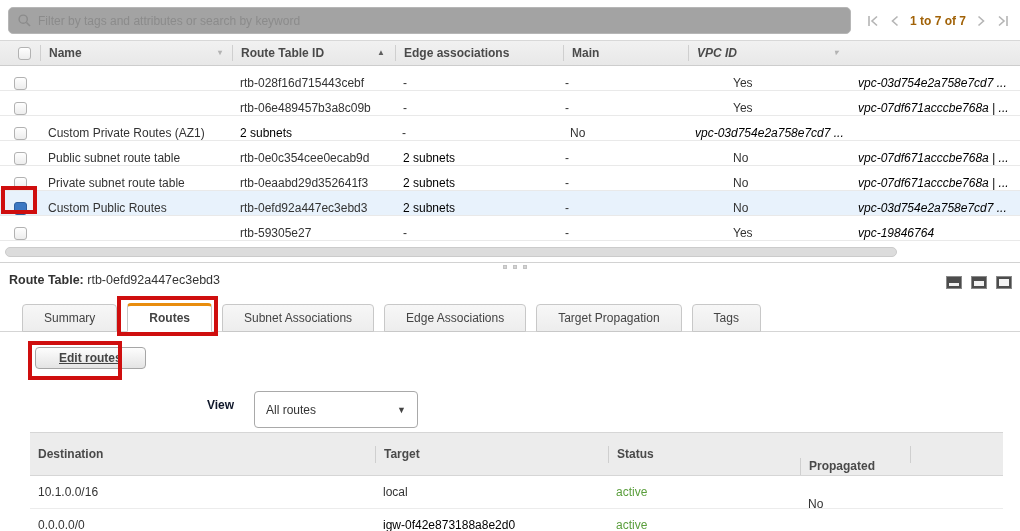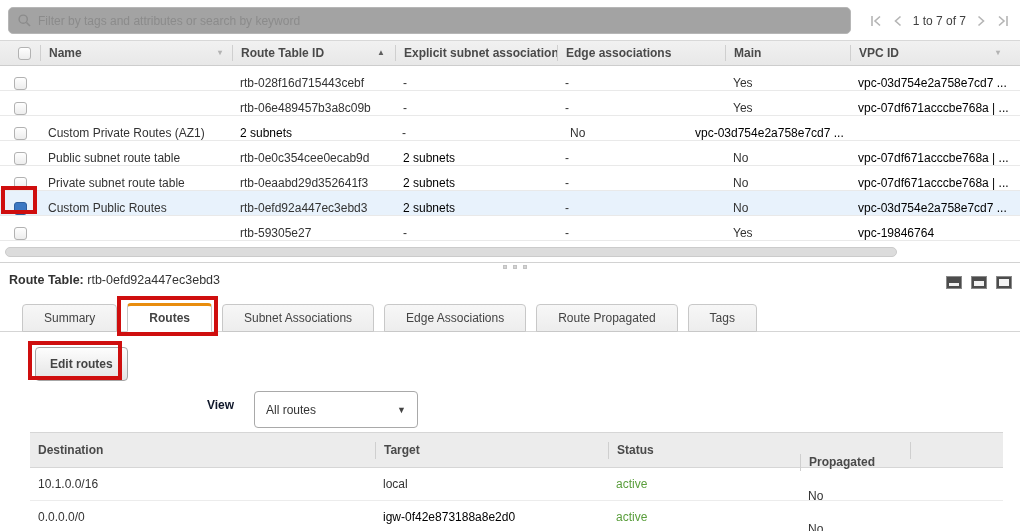--- a/index.html
+++ b/index.html
@@ -17,37 +17,37 @@
   }
   .filter-box input{
     border:none; outline:none; flex:1; font:12px "Liberation Sans",sans-serif;
     color:#444; margin-left:7px; background:transparent;
   }
   .filter-box input::placeholder{ color:#8b8b8b; }
   .pagination{
     position:absolute; right:10px; top:7px; height:27px;
     display:flex; align-items:center; gap:11px;
   }
-  .pagination .pg-text{ font-weight:normal; color:#404040; }
+  .pagination .pg-text{ font-weight:bold; color:#a16207; }
   .pg-ic{ display:flex; align-items:center; cursor:default; }
   
   .grid{ position:absolute; left:0; top:40px; width:1020px; }
   .grid-header{
     display:flex; height:26px; align-items:center;
     background:linear-gradient(#f1f1f1,#e8e8e8);
     border-top:1px solid #d8d8d8; border-bottom:1px solid #cdcdcd;
     font-weight:bold; color:#4a4a4a;
   }
   .grid-header .hc{ display:flex; align-items:center; height:16px;
     border-left:1px solid #cfcfcf; padding-left:8px; overflow:hidden; white-space:nowrap; }
   .grid-header .hc:first-child{ border-left:none; }
   .sort{ margin-left:auto; margin-right:10px; font-size:8px; line-height:8px; }
   .sort.light{ color:#b3b3b3; } .sort.dark{ color:#5f5f5f; }
   .c0{width:40px;} .c1{width:192px;} .c2{width:163px;} .c3{width:162px;}
-  .c4{width:168px;} .c5{width:125px;} .c6{width:160px;}
+  .c4{width:168px;} .c5{width:125px;} .c6{width:160px;font-style:italic;}
   .grid-row{ display:flex; height:25px; align-items:flex-end;
     border-bottom:1px solid #e9e9e9; background:#fff; }
   .grid-row.selected{ background:#e8f2fc; }
   .cell{ padding-left:8px; white-space:nowrap; overflow:hidden; }
   .cb-wrap{ display:flex; justify-content:center; padding-left:0; }
   .checkbox{ width:13px; height:13px; border:1px solid #b2b2b2; border-radius:3px;
     background:linear-gradient(#fefefe,#ededed); display:inline-block; }
   .checkbox.checked{ background:#3c78c3; border-color:#2e5f9e; }
   a.link, .link{ color:#000000; text-decoration:none; cursor:pointer; }
   
@@ -65,32 +65,32 @@
     display:flex; align-items:flex-end; padding:2px; cursor:pointer; }
   .pane-icon i{ display:block; width:100%; background:#f2f2f2; }
   .tab-bar{ position:absolute; left:0; top:303px; width:1020px; height:29px;
     border-bottom:1px solid #d5d5d5; padding-left:22px; }
   .tab{ display:inline-block; height:28px; line-height:26px; padding:0 21px;
     margin-right:10px; background:linear-gradient(#f7f7f7,#ededed);
     border:1px solid #c8c8c8; border-radius:4px 4px 0 0; color:#444;
     vertical-align:bottom; cursor:pointer; }
   .tab.active{ background:#fff; border-top:3px solid #e88d0e; line-height:24px;
     font-weight:bold; border-bottom:1px solid #fff; height:29px; }
-  .btn{ position:absolute; left:35px; top:347px; height:34px; padding:0 14px;
+  .btn{ position:absolute; left:35px; top:347px; height:22px; padding:0 23px;
     background:linear-gradient(#fdfdfd,#e4e4e4); border:1px solid #a6a6a6;
     border-radius:4px; font:bold 12px "Liberation Sans",sans-serif; color:#444;
-    cursor:pointer; }
+    cursor:pointer;text-decoration:underline; }
   .view-label{ position:absolute; left:207px; top:398px; font-weight:bold; color:#0f172a; }
   .dropdown{ position:absolute; left:254px; top:391px; width:164px; height:37px;
     background:#fff; border:1px solid #a9a9a9; border-radius:4px;
     display:flex; align-items:center; padding:0 11px; cursor:pointer; }
   .dropdown .dd-arrow{ margin-left:auto; font-size:9px; color:#444; }
   
   .routes-table{ position:absolute; left:30px; top:432px; width:973px; }
-  .rt-header{ display:flex; height:36px; align-items:center; background:#ececec;
+  .rt-header{ display:flex; height:44px; align-items:center; background:#ececec;
     border-top:1px solid #d6d6d6; border-bottom:1px solid #d6d6d6;
     font-weight:bold; color:#4a4a4a; }
   .rt-header .hc{ display:flex; align-items:center; height:17px;
     border-left:1px solid #cfcfcf; padding-left:8px; }
   .rt-header .hc:first-child{ border-left:none; }
   .rc0{width:345px;} .rc1{width:233px;} .rc2{width:192px;} .rc3{width:110px;margin-top:24px;} .rc4{width:93px;}
   .rt-row{ display:flex; height:33px; align-items:center; border-bottom:1px solid #ececec; background:#fff; }
   .status-active{ color:#5a9e3c; }
   
   .anno{ position:absolute; border:4px solid #cf0e0e; pointer-events:none; z-index:50; }
@@ -141,23 +141,20 @@
         <span class="checkbox"></span>
       </div>
       <div class="hc c1">
         <span>Name</span>
           <span class="sort light">▾</span>
       </div>
       <div class="hc c2">
         <span>Route Table ID</span>
           <span class="sort dark">▲</span>
       </div>
-      <div class="hc c3">
-        <span>Explicit subnet association</span>
-      </div>
       <div class="hc c4">
         <span>Edge associations</span>
       </div>
       <div class="hc c5">
         <span>Main</span>
       </div>
       <div class="hc c6">
         <span>VPC ID</span>
           <span class="sort light">▾</span>
       </div>
@@ -260,21 +257,21 @@
         <i style="height:3px"></i>
       </span>
     <span class="pane-icon">
         <i style="height:5px"></i>
       </span>
     <span class="pane-icon">
         <i style="height:7px"></i>
       </span>
   </div>
 
-  <div class="tab-bar" id="tab-bar"><span class="tab">Summary</span><span class="tab active">Routes</span><span class="tab">Subnet Associations</span><span class="tab">Edge Associations</span><span class="tab">Route Propagated</span><span class="tab">Tags</span></div>
+  <div class="tab-bar" id="tab-bar"><span class="tab">Summary</span><span class="tab active">Routes</span><span class="tab">Subnet Associations</span><span class="tab">Edge Associations</span><span class="tab">Target Propagation</span><span class="tab">Tags</span></div>
 
   <button class="btn">Edit routes</button>
 
   <span class="view-label">View</span>
   <div class="dropdown">
     <span>All routes</span>
     <span class="dd-arrow">▼</span>
   </div>
 
   <div class="routes-table">

